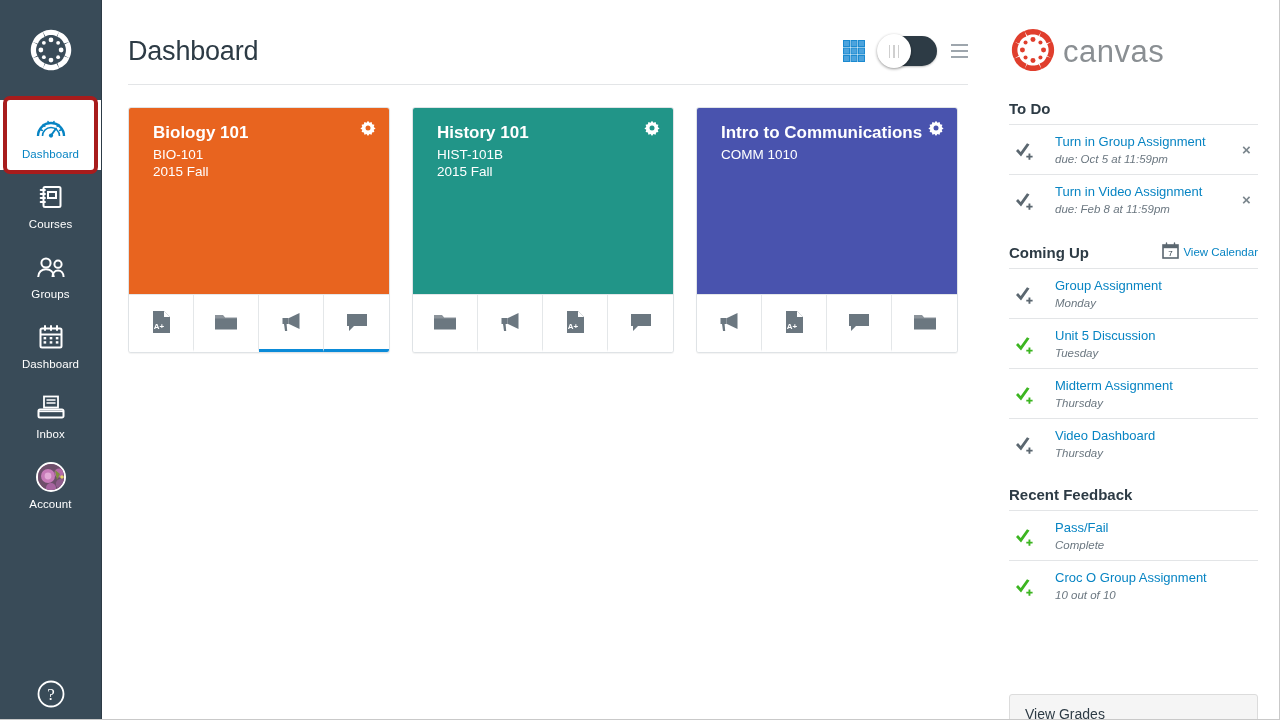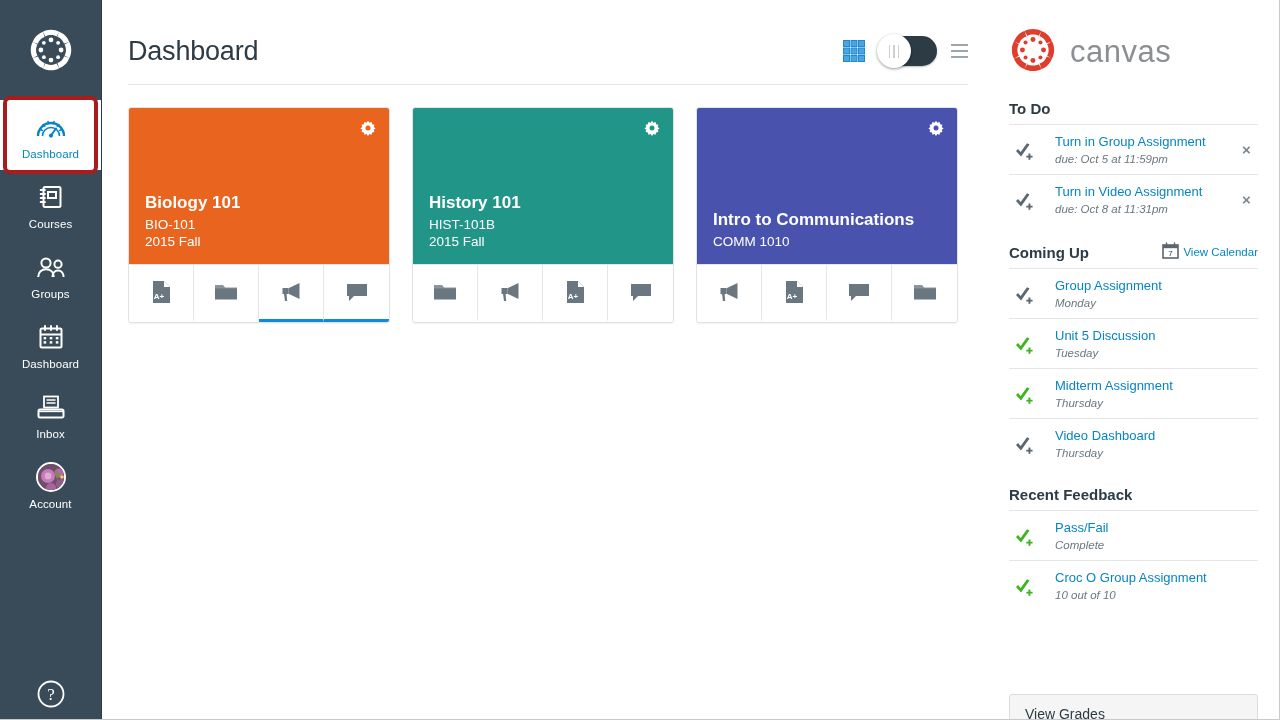--- a/index.html
+++ b/index.html
@@ -144,26 +144,25 @@
   }
   .card {
     width: 262px;
     border: 1px solid #dfe3e6;
     border-radius: 3px;
     background: #fff;
     overflow: hidden;
     box-shadow: 0 1px 1px rgba(0,0,0,.05);
   }
   .card-head {
-    height: 156px;
-    position: relative;
-    padding: 14px 16px;
+    height: 186px;
+    position: relative;
+    padding: 14px 24px;
     display: flex;
     flex-direction: column;
-    justify-content: flex-end;
   }
   .card-gear {
     position: absolute;
     top: 12px; right: 13px;
     cursor: pointer;
     line-height: 0;
   }
   .card-title {
     color: #ffffff;
     font-size: 17px;
@@ -201,21 +200,21 @@
     flex: 0 0 280px;
     height: 720px;
     background: #ffffff;
     border-left: 1px solid #ffffff;
     padding: 0 22px 0 8px;
     position: relative;
   }
   .brand {
     display: flex;
     align-items: center;
-    gap: 13px;
+    gap: 6px;
     padding: 26px 0 22px 0;
   }
   .brand-word {
     font-size: 31px;
     color: #8a8f93;
     letter-spacing: .5px;
     font-weight: 400;
   }
   .side-section { margin-bottom: 4px; }
   .side-head {
@@ -658,21 +657,21 @@
 
       <div class="side-item">
         <span class="ico">
           <svg width="19" height="17" viewBox="0 0 19 17" aria-hidden="true">
             <path d="M1 8 L6 13.5 L14.5 1.5 L12 0.2 L5.7 9 L3 6 z" fill="#5B6770"></path>
             <path d="M13.5 10.5 h1.9 v2.2 h2.2 v1.9 h-2.2 v2.2 h-1.9 v-2.2 h-2.2 v-1.9 h2.2 z" fill="#5B6770"></path>
           </svg>
         </span>
         <span class="body">
           <a class="item-link">Turn in Video Assignment</a>
-          <span class="item-meta">due: Oct 8 at 11:31pm</span>
+          <span class="item-meta">due: Feb 8 at 11:59pm</span>
         </span>
         <span class="dismiss">×</span>
       </div>
     </section>
 
     <div class="section-gap"></div>
 
     <section class="side-section">
       <div class="side-head">
         <span class="side-title">Coming Up</span>

